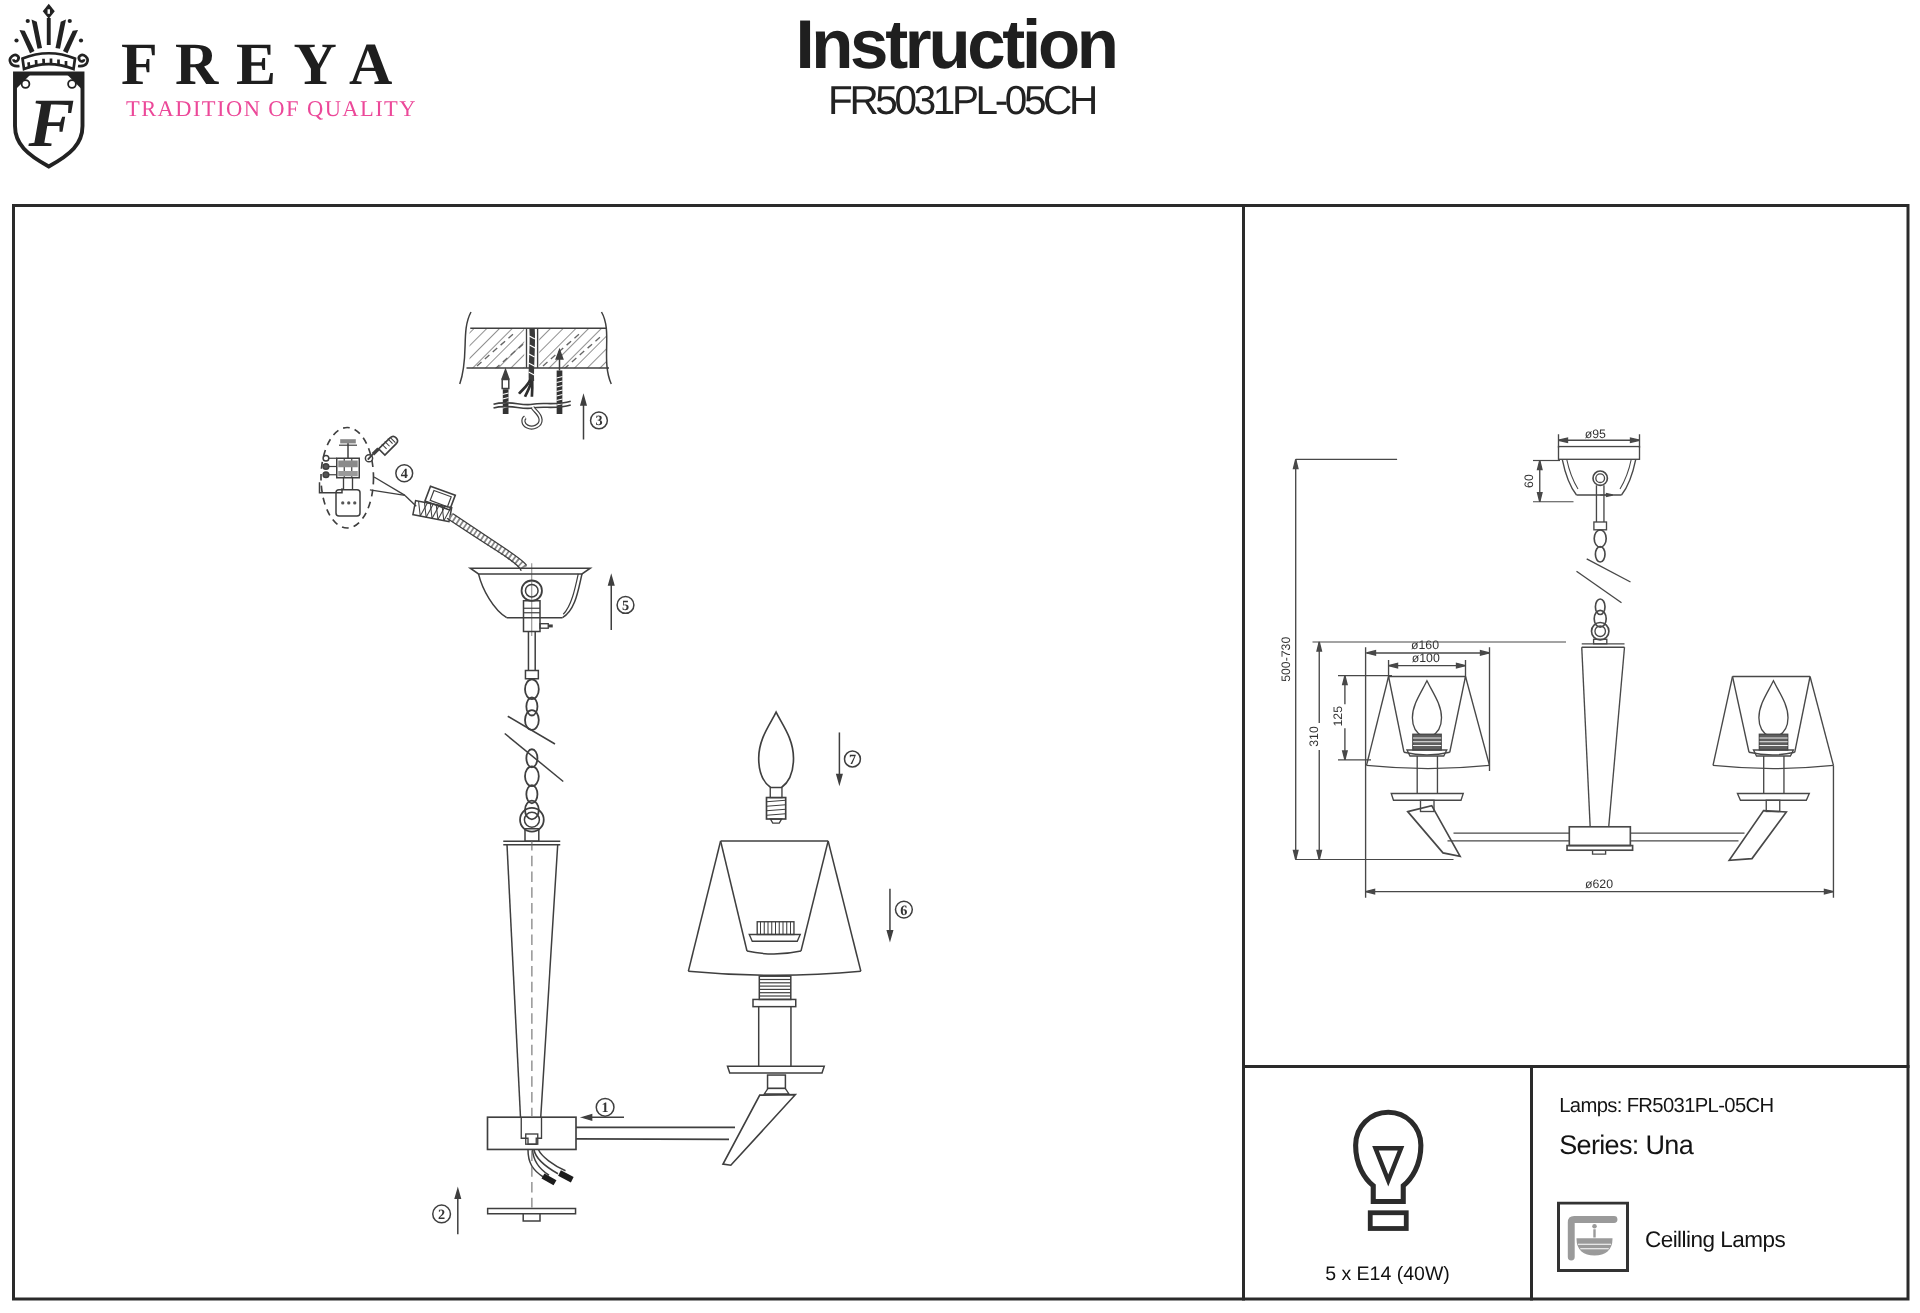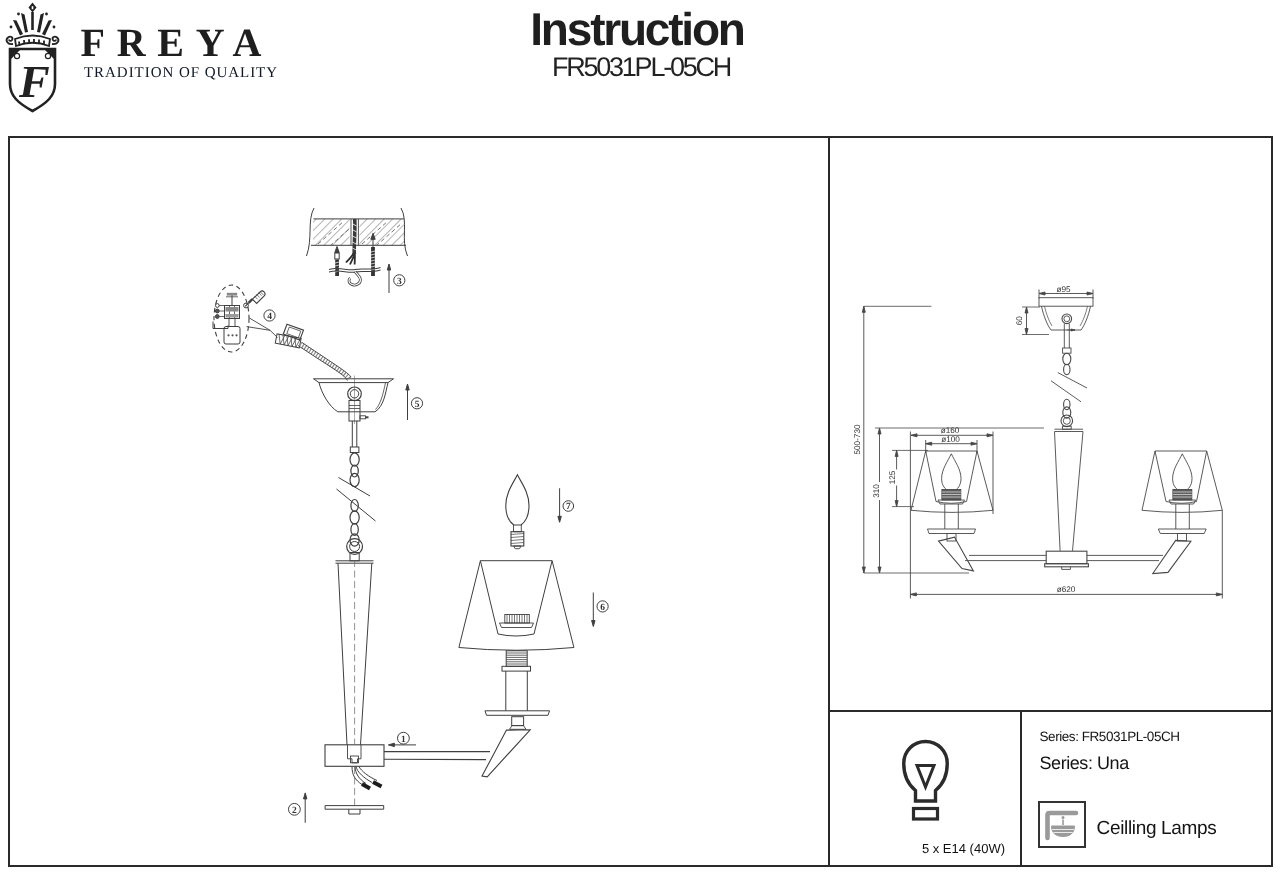--- a/index.html
+++ b/index.html
@@ -7,42 +7,42 @@
        font-family:"Liberation Sans",sans-serif;
        -webkit-font-smoothing:antialiased;text-rendering:geometricPrecision;transform:translateZ(0);}
   .abs{position:absolute;}
   #outerbox{left:8px;top:136px;width:1261px;height:727px;border:2px solid #2a2a2a;}
   #divider{left:828px;top:136px;width:2px;height:731px;background:#2a2a2a;}
   #tline{left:829px;top:710px;width:444px;height:2px;background:#2a2a2a;}
   #vline2{left:1020px;top:711px;width:2px;height:156px;background:#2a2a2a;}
   #freya{left:80.6px;top:22.5px;font-family:"Liberation Serif",serif;font-weight:bold;
          font-size:40px;line-height:1;letter-spacing:11.7px;color:#1e1e1e;}
   #tagline{left:84px;top:65.9px;font-family:"Liberation Serif",serif;
-         font-size:15px;line-height:1;letter-spacing:0.95px;color:#0f172a;}
+         font-size:15px;line-height:1;letter-spacing:0.95px;color:#ec4899;}
   #title{left:0px;top:5.8px;width:1274px;text-align:center;font-weight:bold;
          font-size:46px;line-height:1;letter-spacing:-2.2px;color:#1f1f1f;}
   #subtitle{left:0px;top:53.8px;width:1282px;text-align:center;
          font-size:27px;line-height:1;letter-spacing:-2.25px;color:#222;}
-  #bulbtxt{left:845px;top:841px;width:160px;text-align:right;font-size:13px;color:#111;}
+  #bulbtxt{left:845px;top:841px;width:160px;text-align:center;font-size:13px;color:#111;}
   #modeltxt{left:1039.5px;top:729.4px;font-size:13.5px;letter-spacing:-0.44px;color:#141414;}
   #seriestxt{left:1039.5px;top:752.6px;font-size:18px;letter-spacing:-0.44px;color:#141414;}
-  #ceiltxt{left:1096.6px;top:818.1px;font-size:19px;letter-spacing:-0.34px;color:#141414;}
+  #ceiltxt{left:1096.6px;top:818.1px;font-size:15px;letter-spacing:-0.34px;color:#141414;}
 </style>
 </head>
 <body>
 <div class="abs" id="outerbox"></div>
 <div class="abs" id="divider"></div>
 <div class="abs" id="tline"></div>
 <div class="abs" id="vline2"></div>
 <div class="abs" id="freya">FREYA</div>
 <div class="abs" id="tagline">TRADITION OF QUALITY</div>
 <div class="abs" id="title">Instruction</div>
 <div class="abs" id="subtitle">FR5031PL-05CH</div>
 <div class="abs" id="bulbtxt">5 x E14 (40W)</div>
-<div class="abs" id="modeltxt">Series: FR5031PL-05CH</div>
+<div class="abs" id="modeltxt">Lamps: FR5031PL-05CH</div>
 <div class="abs" id="seriestxt">Series: Una</div>
 <div class="abs" id="ceiltxt">Ceilling Lamps</div>
 
 <svg class="abs" style="left:0;top:0" width="70" height="120" viewBox="0 0 70 120">
 <g stroke="#222" fill="none" stroke-width="2">
 <path d="M10,49 L55,49 L55,84 C55,96 47,103 32.5,111 C18,103 10,96 10,84 Z" stroke-width="2.6"></path>
 </g>
 <path d="M10,49 L21,49 L10,60 Z" fill="#222"></path>
 <path d="M55,49 L44,49 L55,60 Z" fill="#222"></path>
 <circle cx="17" cy="56" r="2.6" fill="#fff" stroke="#222" stroke-width="1.2"></circle>

